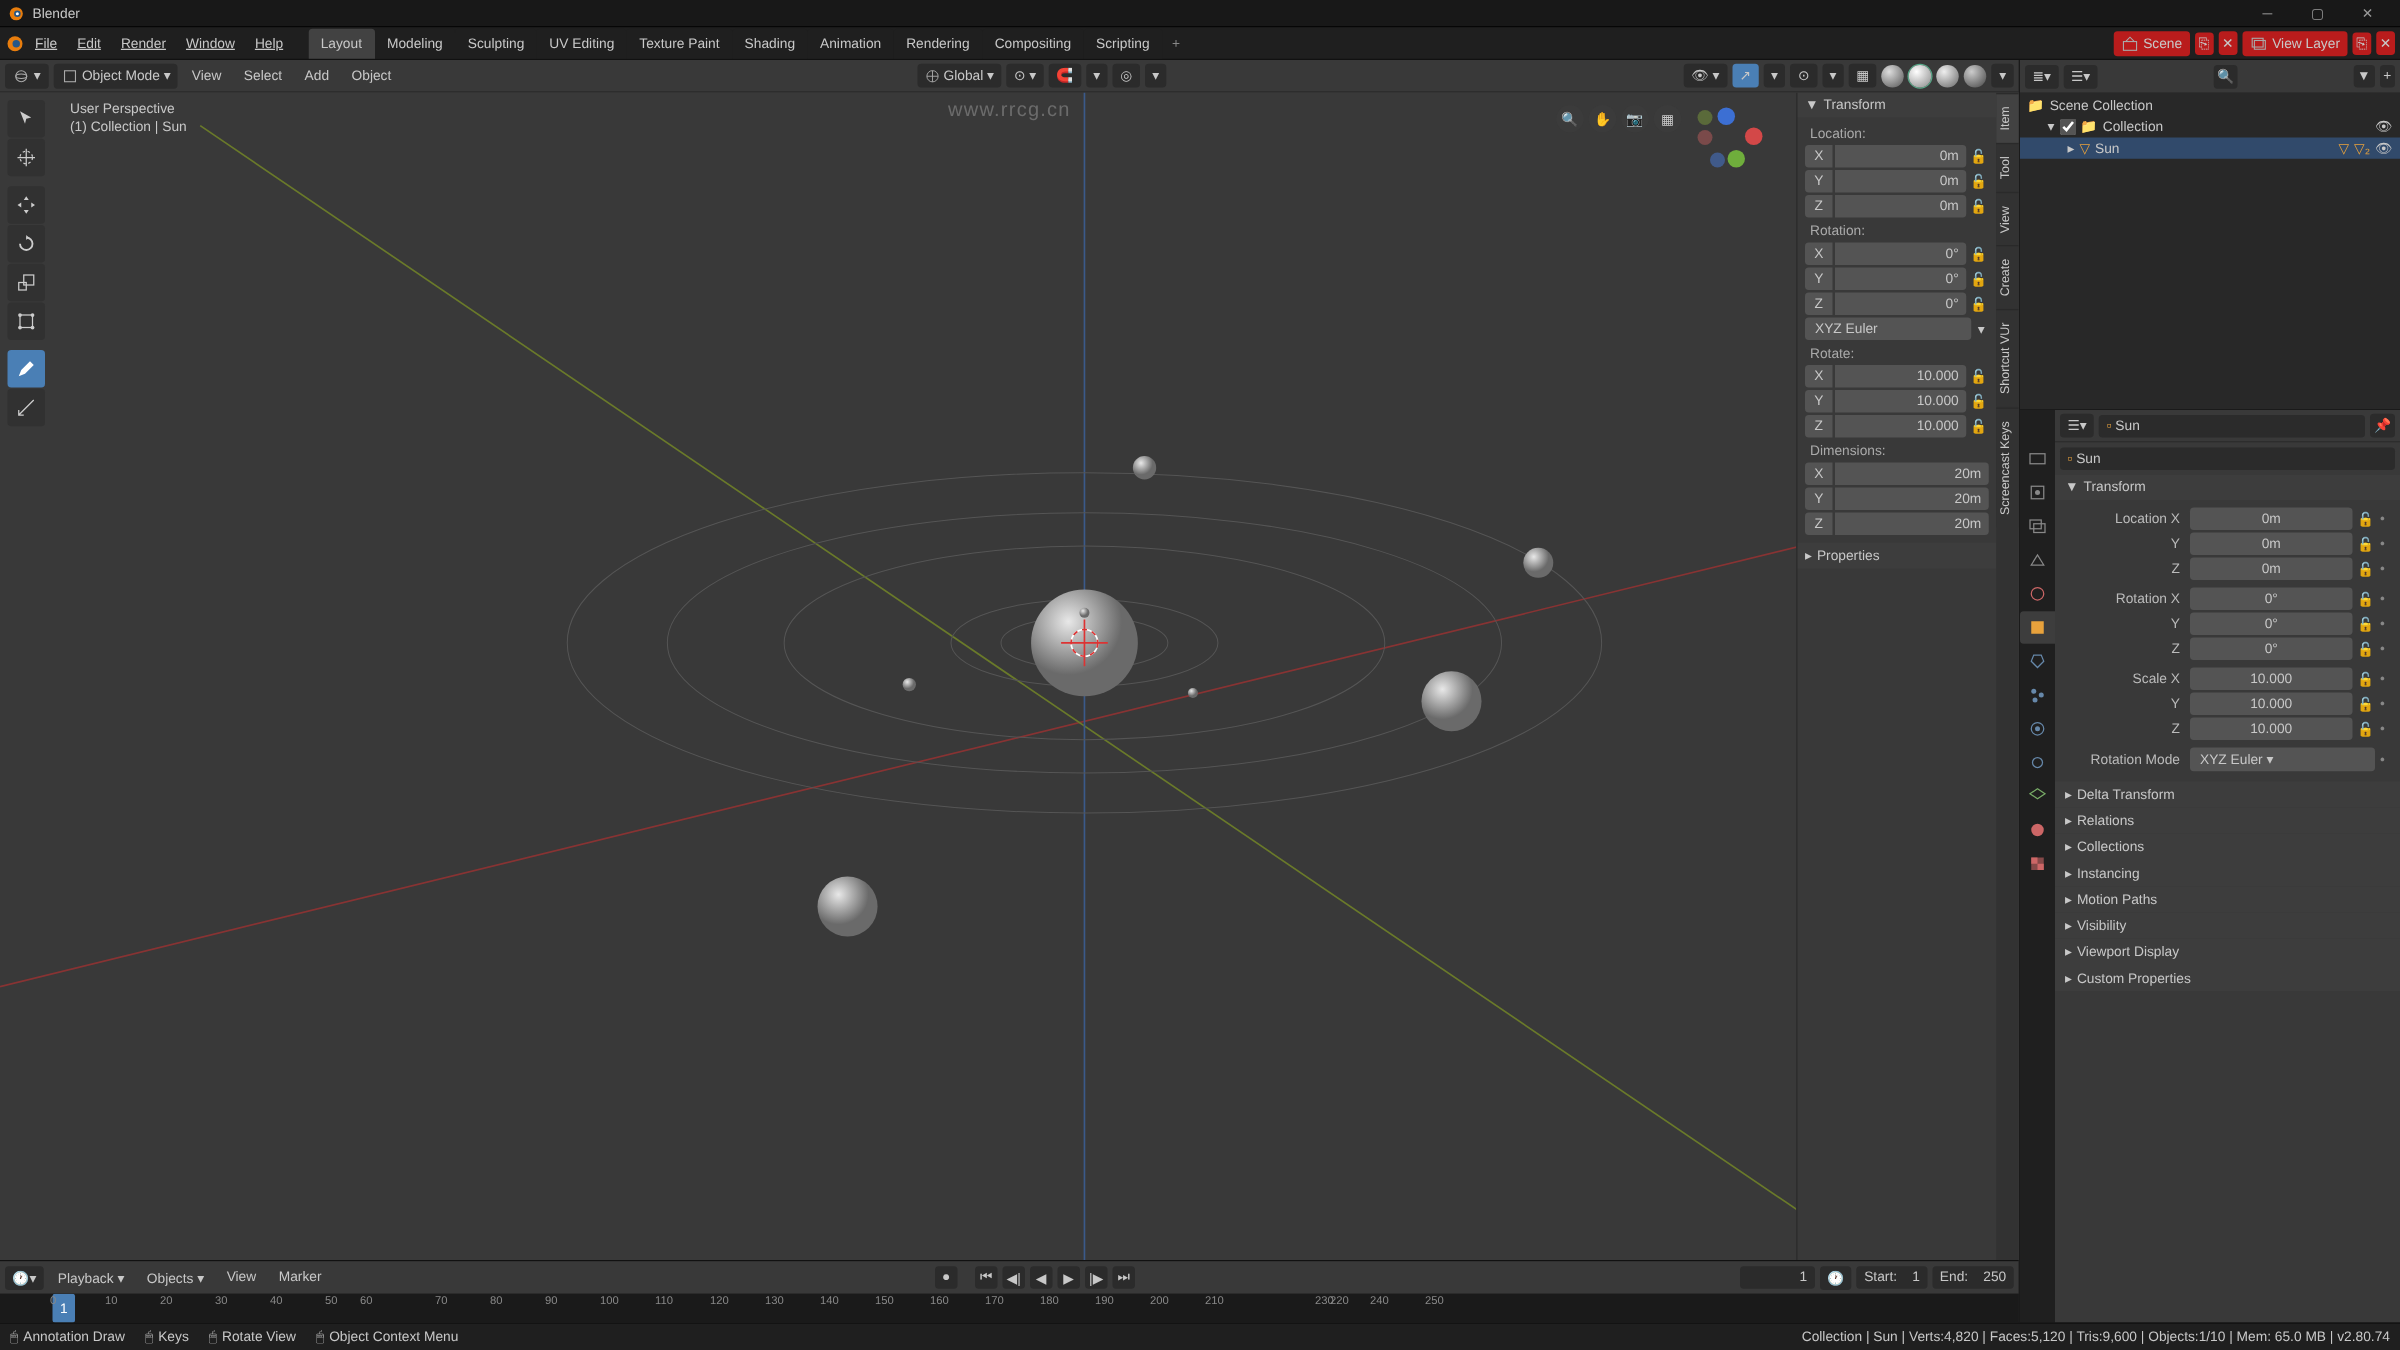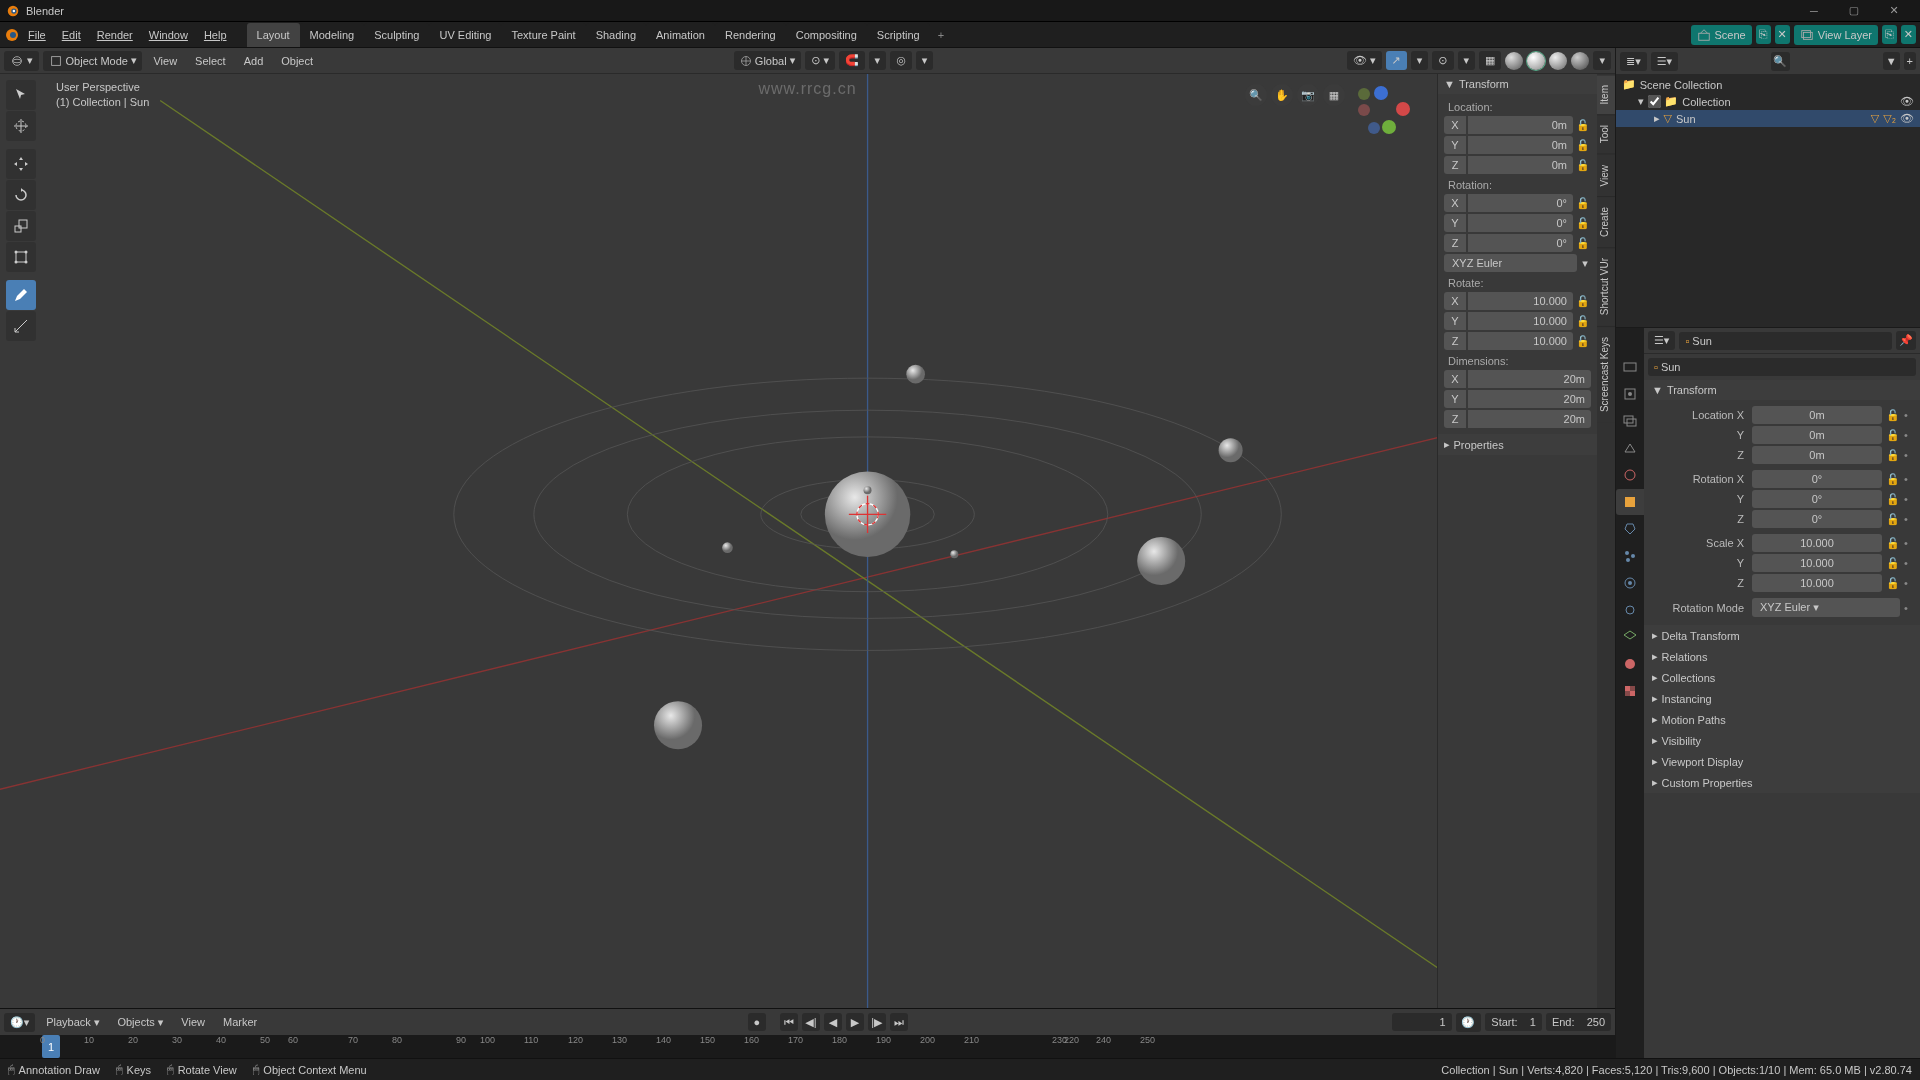--- a/index.html
+++ b/index.html
@@ -8,21 +8,21 @@
 .titlebar .logo { width: 14px; height: 14px; margin-right: 6px; }
 .titlebar .spacer { flex: 1; }
 .winbtn { width: 40px; height: 20px; display: flex; align-items: center; justify-content: center; color: #999; }
 .topbar { height: 26px; background: #1f1f1f; display: flex; align-items: center; padding: 0 4px; border-bottom: 1px solid #111; }
 .topbar .menu-item { padding: 4px 8px; cursor: pointer; text-decoration: underline; }
 .topbar .workspace-tabs { display: flex; margin-left: 12px; }
 .topbar .ws-tab { padding: 6px 10px; background: #1f1f1f; border-radius: 3px 3px 0 0; cursor: pointer; }
 .topbar .ws-tab.active { background: #424242; }
 .topbar .ws-add { padding: 6px 8px; color: #888; }
 .topbar .right { margin-left: auto; display: flex; align-items: center; gap: 4px; }
-.field-btn { background: #0f766e; padding: 3px 6px; border-radius: 3px; display: flex; align-items: center; gap: 4px; }
+.field-btn { background: #b91c1c; padding: 3px 6px; border-radius: 3px; display: flex; align-items: center; gap: 4px; }
 .main { flex: 1; display: flex; min-height: 0; }
 .viewport-col { flex: 1; display: flex; flex-direction: column; min-width: 0; }
 .vp-header { height: 26px; background: #393939; border-bottom: 1px solid #2a2a2a; display: flex; align-items: center; padding: 0 4px; gap: 4px; }
 .hdr-btn { background: #2b2b2b; padding: 3px 6px; border-radius: 3px; display: flex; align-items: center; gap: 3px; }
 .hdr-menu { padding: 3px 7px; }
 .vp-body { flex: 1; position: relative; background: #393939; overflow: hidden; }
 .toolbar { position: absolute; left: 6px; top: 6px; width: 30px; display: flex; flex-direction: column; gap: 1px; z-index: 5; }
 .tool { width: 30px; height: 30px; background: #313131; border-radius: 3px; display: flex; align-items: center; justify-content: center; }
 .tool.active { background: #4a7fb5; }
 .vp-overlay-text { position: absolute; left: 56px; top: 6px; line-height: 1.4; z-index: 5; color: #ddd; }
@@ -412,21 +412,21 @@
         <div id="ticks">
             <div class="tl-tick" style="left: 40px;">0</div>
             <div class="tl-tick" style="left: 84px;">10</div>
             <div class="tl-tick" style="left: 128px;">20</div>
             <div class="tl-tick" style="left: 172px;">30</div>
             <div class="tl-tick" style="left: 216px;">40</div>
             <div class="tl-tick" style="left: 260px;">50</div>
             <div class="tl-tick" style="left: 288px;">60</div>
             <div class="tl-tick" style="left: 348px;">70</div>
             <div class="tl-tick" style="left: 392px;">80</div>
-            <div class="tl-tick" style="left: 456px; text-align: center;">90</div>
+            <div class="tl-tick" style="left: 436px; text-align: center;">90</div>
             <div class="tl-tick" style="left: 480px;">100</div>
             <div class="tl-tick" style="left: 524px;">110</div>
             <div class="tl-tick" style="left: 568px;">120</div>
             <div class="tl-tick" style="left: 612px;">130</div>
             <div class="tl-tick" style="left: 656px;">140</div>
             <div class="tl-tick" style="left: 700px;">150</div>
             <div class="tl-tick" style="left: 744px;">160</div>
             <div class="tl-tick" style="left: 788px;">170</div>
             <div class="tl-tick" style="left: 832px;">180</div>
             <div class="tl-tick" style="left: 876px;">190</div>

